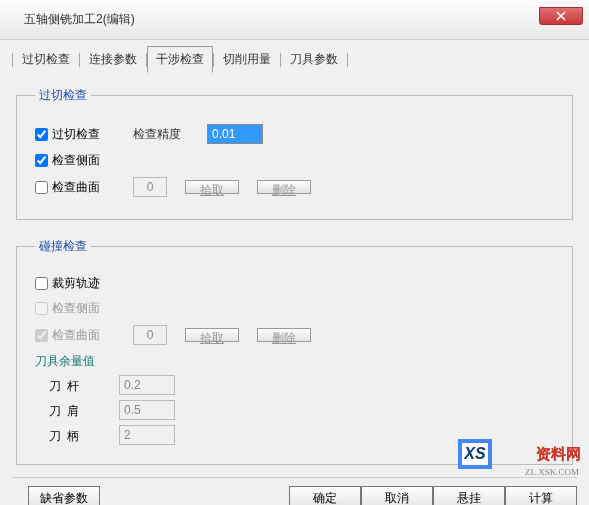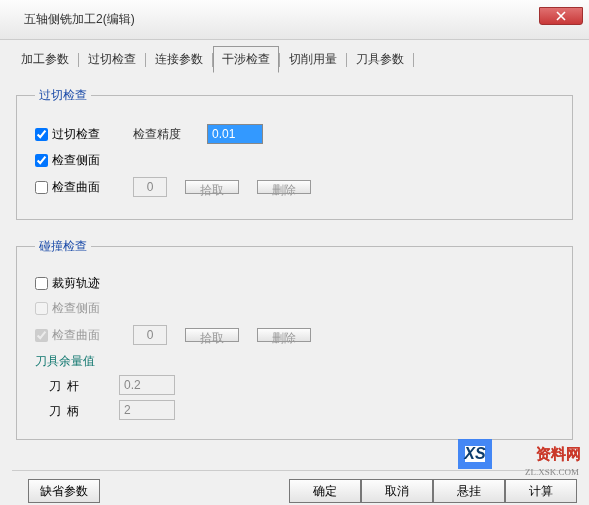--- a/index.html
+++ b/index.html
@@ -25,52 +25,51 @@
 input[type=checkbox] { width: 13px; height: 13px; margin: 0; }
 .disabled-label { color: #999; }
 
 .label-text { min-width: 56px; color: #333; }
 input[type=text] { height: 20px; padding: 1px 4px; border: 1px solid #888; background: #fff; }
 input[type=text]:disabled { background: #f0f0f0; color: #888; border: 1px solid #bbb; }
 .selected-input { background: #3399ff !important; color: #fff; }
 .val-input { width: 56px; }
 .num-small { width: 34px; text-align: center; }
 
-button.small-btn { height: 14px; width: 54px; background: linear-gradient(#fdfdfd,#e4e4e4); border: 1px solid #999; cursor: pointer; }
+button.small-btn { height: 14px; width: 54px; background: linear-gradient(#fdfdfd,#e4e4e4); border: 1px solid #999; cursor: pointer; text-decoration: underline; }
 button.small-btn:disabled { color: #999; }
 
 .subheading { color: #0f766e; margin: 8px 0 4px 0; }
 .kv-row { display: flex; align-items: flex-end; margin: 5px 0 5px 14px; gap: 20px; }
 .kv-label { width: 50px; letter-spacing: 6px; }
 
 .footer { margin-top: auto; display: flex; align-items: flex-end; gap: 0; padding: 8px 0 4px 16px; border-top: 1px solid #ccc; }
 .footer .spacer { flex: 1; }
 button.main-btn { height: 24px; width: 72px; background: linear-gradient(#fdfdfd,#e4e4e4); border: 1px solid #777; cursor: pointer; }
 
 .watermark { position: absolute; right: 8px; bottom: 36px; display: flex; align-items: center; gap: 4px; opacity: 0.95; pointer-events: none; }
-.wm-badge { width: 34px; height: 30px; background: #fff; border: 7px solid #3b82f6; display: flex; align-items: center; justify-content: center; font-style: italic; font-weight: bold; color: #036; font-size: 16px; position: relative; }
+.wm-badge { width: 34px; height: 30px; background: #fff; border: 4px solid #3b82f6; display: flex; align-items: center; justify-content: center; font-style: italic; font-weight: bold; color: #036; font-size: 16px; position: relative; }
 .wm-text { font-size: 15px; font-weight: bold; background: linear-gradient(#e04030,#b02010); -webkit-background-clip: text; color: #c83020; margin-left: 40px; }
 .wm-sub { position: absolute; right: 10px; bottom: 28px; font-size: 9px; color: #888; font-family: Liberation Serif, serif; }
 </style>
 </head>
 <body>
 
 <div class="titlebar">
   <span class="titlebar-text">五轴侧铣加工2(编辑)</span>
   <div class="close-btn">
     <svg viewBox="0 0 10 10">
         <path d="M1 1 L9 9 M9 1 L1 9" stroke="#fff" stroke-width="1.6"></path>
       </svg>
   </div>
 </div>
 
 <div class="content">
 
   <div class="tabs">
-    <div class="tab"><span>加工参数</span></div>
     <span class="tab-sep"></span>
     <div class="tab"><span>过切检查</span></div>
     <span class="tab-sep"></span>
     <div class="tab"><span>连接参数</span></div>
     <span class="tab-sep"></span>
     <div class="tab active"><span>干涉检查</span></div>
     <span class="tab-sep"></span>
     <div class="tab"><span>切削用量</span></div>
     <span class="tab-sep"></span>
     <div class="tab"><span>刀具参数</span></div>
@@ -134,20 +133,24 @@
       <button class="small-btn" disabled="">删除</button>
     </div>
 
     <div class="subheading">刀具余量值</div>
 
     <div class="kv-row">
       <span class="kv-label">刀杆</span>
       <input type="text" class="val-input" disabled="" value="0.2" style="">
     </div>
     <div class="kv-row">
+      <span class="kv-label">刀肩</span>
+      <input type="text" class="val-input" disabled="" value="0.5" style="">
+    </div>
+    <div class="kv-row">
       <span class="kv-label">刀柄</span>
       <input type="text" class="val-input" disabled="" value="2" style="">
     </div>
   </fieldset>
 
   <div class="footer">
     <button class="main-btn">缺省参数</button>
     <div class="spacer"></div>
     <button class="main-btn">确定</button>
     <button class="main-btn">取消</button>

